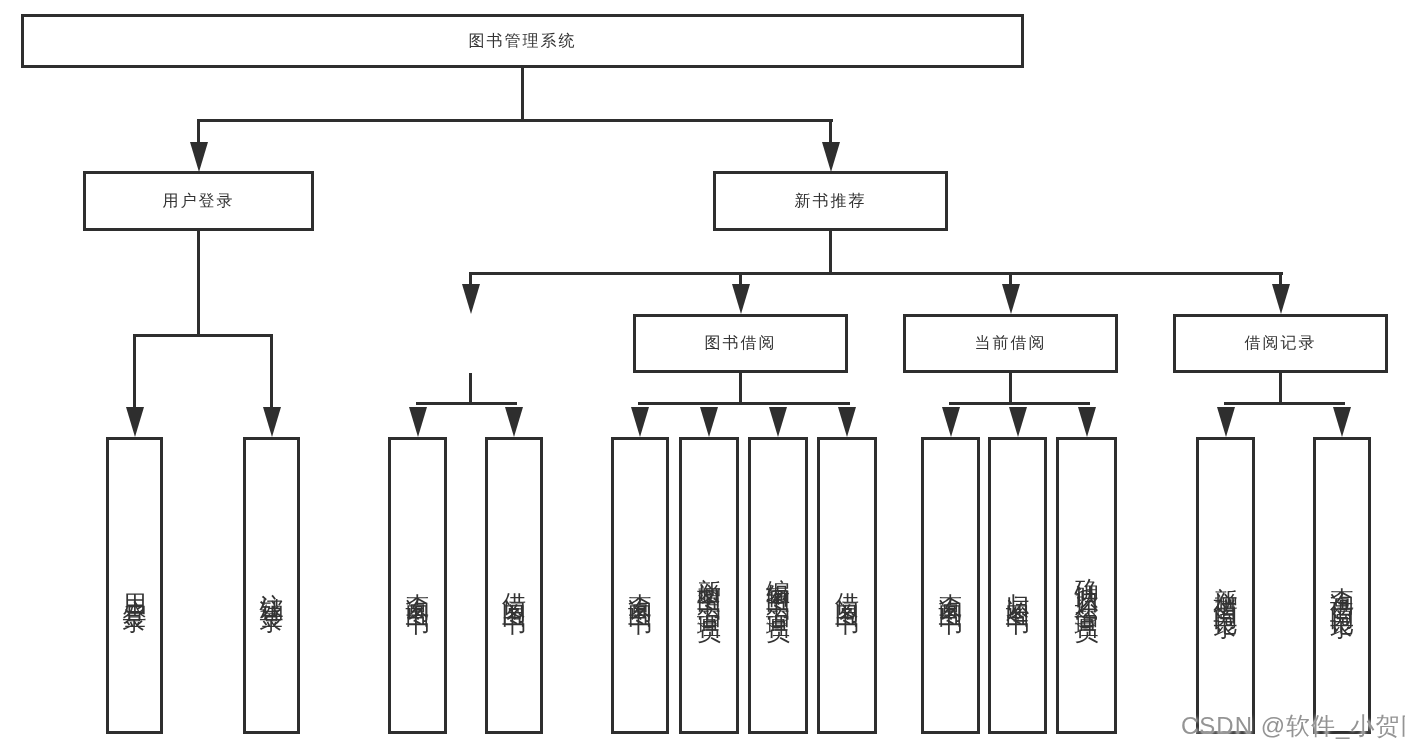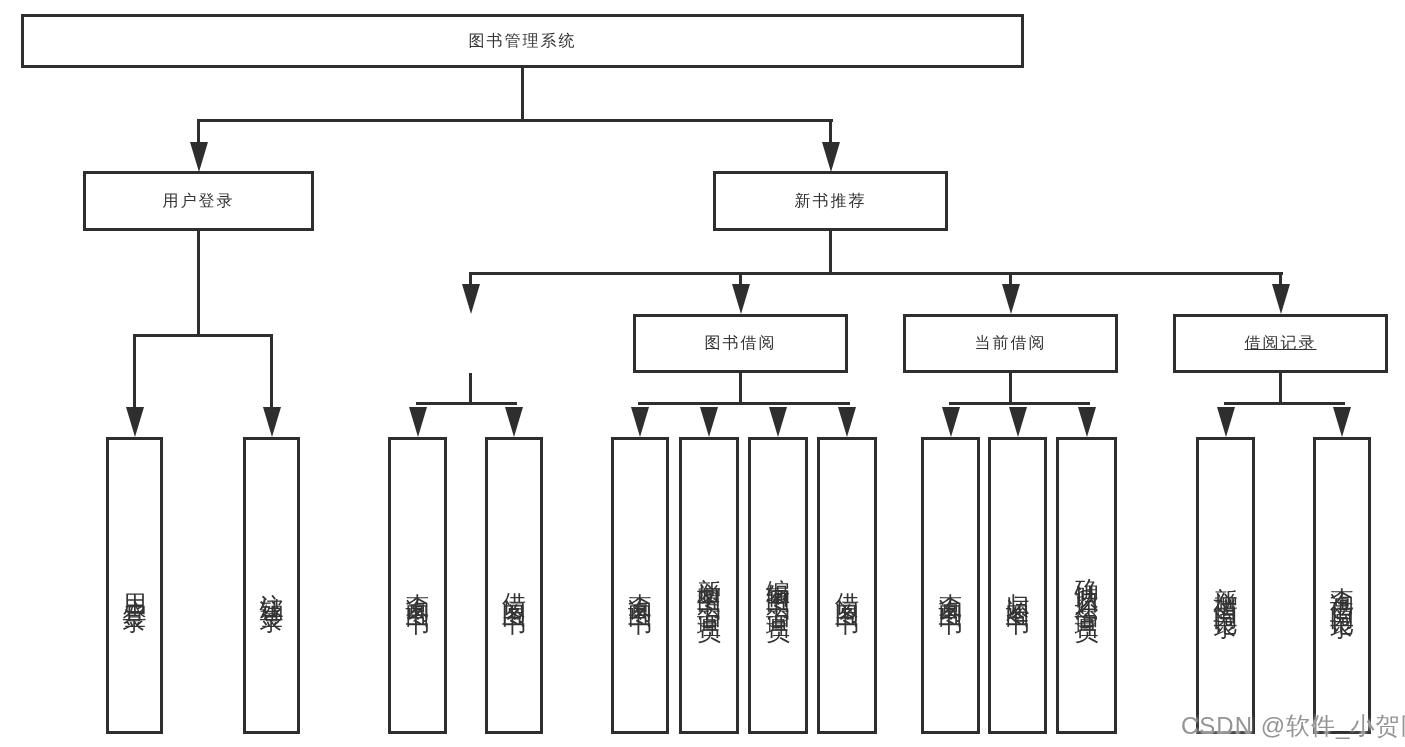--- a/index.html
+++ b/index.html
@@ -79,21 +79,21 @@
   <div class="box" style="left:713px;top:171px;width:235px;height:60px;">
     <span>新书推荐</span>
   </div>
 
   <div class="box" style="left:903px;top:314px;width:215px;height:59px;">
     <span>当前借阅</span>
   </div>
   <div class="box" style="left:633px;top:314px;width:215px;height:59px;">
     <span>图书借阅</span>
   </div>
-  <div class="box" style="left:1173px;top:314px;width:215px;height:59px;text-decoration:underline;">
+  <div class="box" style="left:1173px;top:314px;width:215px;height:59px;">
     <span>借阅记录</span>
   </div>
 
   <div class="vbox" style="left:106px;width:57px;">
     <span class="vtext">用户登录</span>
   </div>
   <div class="vbox" style="left:243px;width:57px;">
     <span class="vtext">注销登录</span>
   </div>
 

